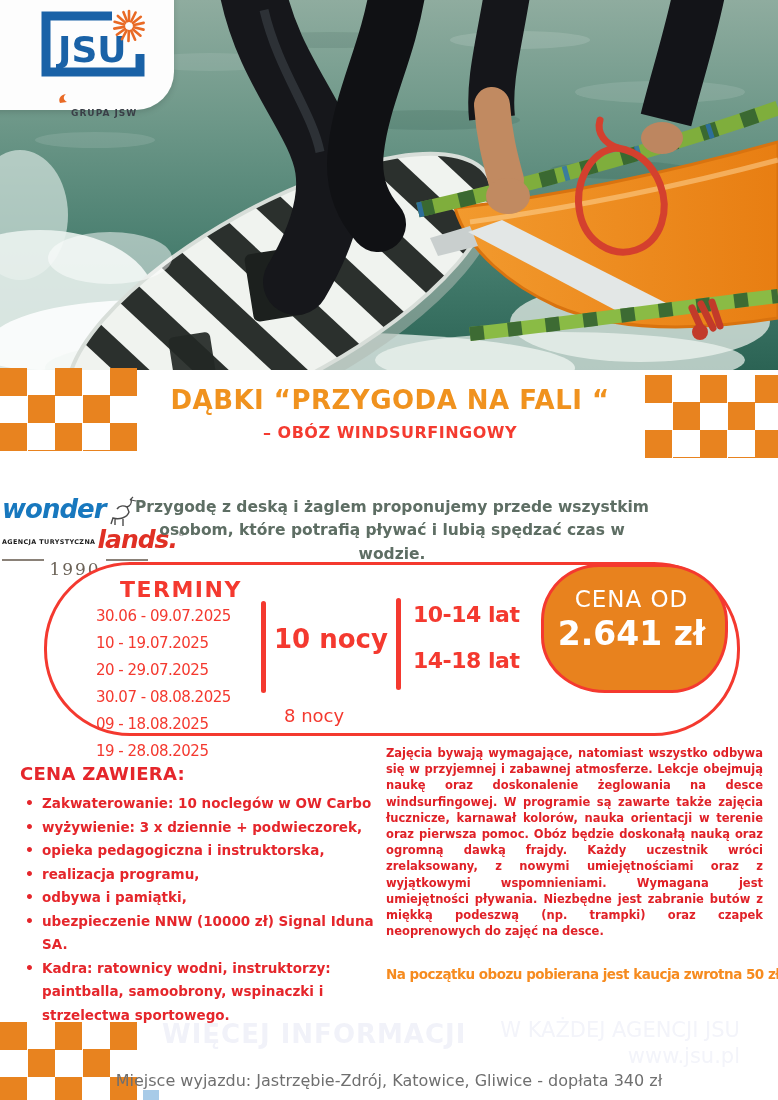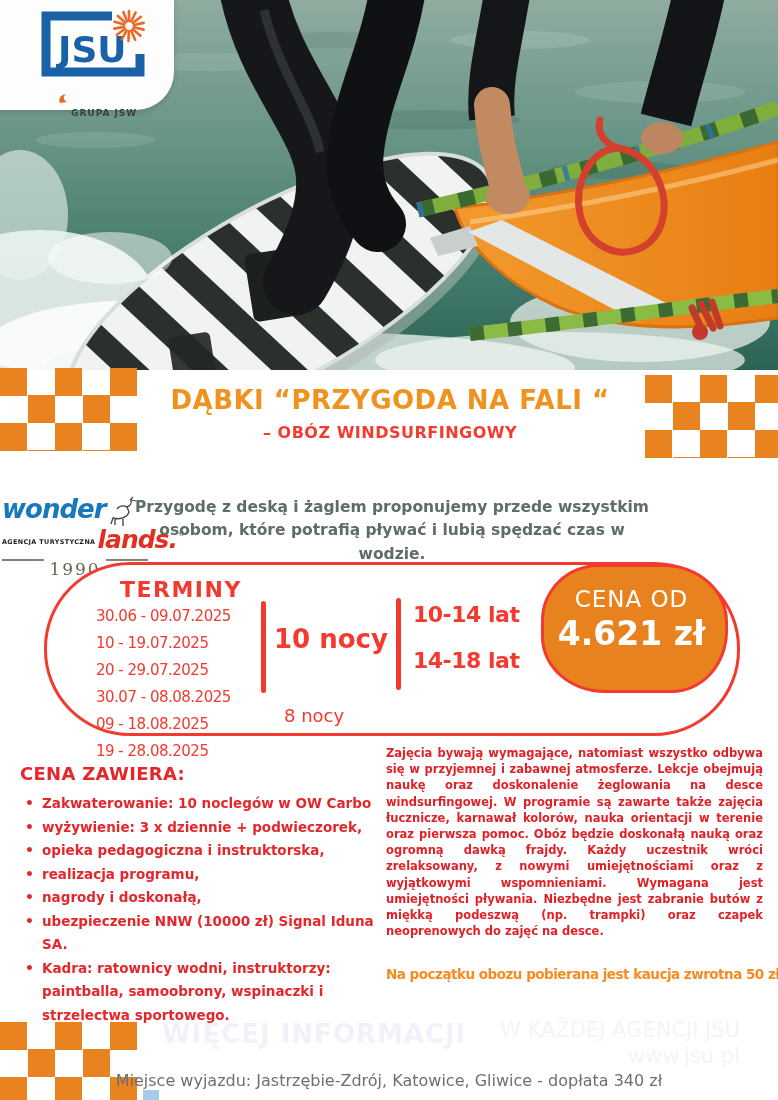--- a/index.html
+++ b/index.html
@@ -270,30 +270,30 @@
     <div>09 - 18.08.2025</div>
     <div>19 - 28.08.2025</div>
   </div>
   <div class="vbar vbar1"></div>
   <div class="vbar vbar2"></div>
   <div class="nights-main">10 nocy</div>
   <div class="nights-alt">8 nocy</div>
   <div class="age age1">10-14 lat</div>
   <div class="age age2">14-18 lat</div>
   <div class="price-label">CENA OD</div>
-  <div class="price-value">4.621 zł</div>
+  <div class="price-value">2.641 zł</div>
 
   <div class="includes">
     <div class="includes-h">CENA ZAWIERA:</div>
     <ul>
       <li>Zakwaterowanie: 10 noclegów w OW Carbo</li>
       <li>wyżywienie: 3 x dziennie + podwieczorek,</li>
       <li>opieka pedagogiczna i instruktorska,</li>
       <li>realizacja programu,</li>
-      <li>nagrody i doskonałą,</li>
+      <li>odbywa i pamiątki,</li>
       <li>ubezpieczenie NNW (10000 zł) Signal Iduna SA.</li>
       <li>Kadra: ratownicy wodni, instruktorzy: paintballa, samoobrony, wspinaczki i strzelectwa sportowego.</li>
     </ul>
   </div>
 
   <div class="descr">Zajęcia bywają wymagające, natomiast wszystko odbywa się w przyjemnej i zabawnej atmosferze. Lekcje obejmują naukę oraz doskonalenie żeglowania na desce windsurfingowej. W programie są zawarte także zajęcia łucznicze, karnawał kolorów, nauka orientacji w terenie oraz pierwsza pomoc. Obóz będzie doskonałą nauką oraz ogromną dawką frajdy. Każdy uczestnik wróci zrelaksowany, z nowymi umiejętnościami oraz z wyjątkowymi wspomnieniami. Wymagana jest umiejętności pływania. Niezbędne jest zabranie butów z miękką podeszwą (np. trampki) oraz czapek neoprenowych do zajęć na desce.</div>
   <div class="deposit">
     <span>Na początku obozu pobierana jest kaucja zwrotna 50 zł</span>
   </div>
 

